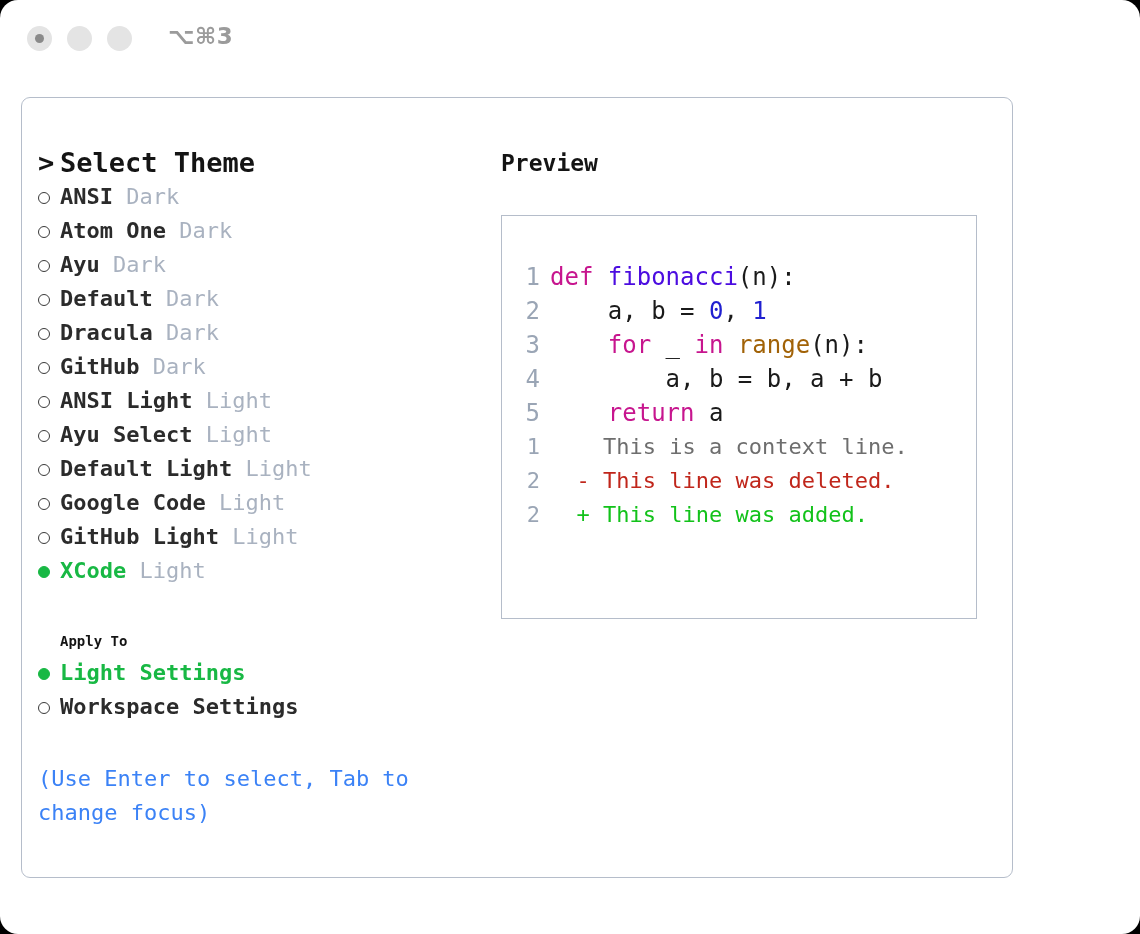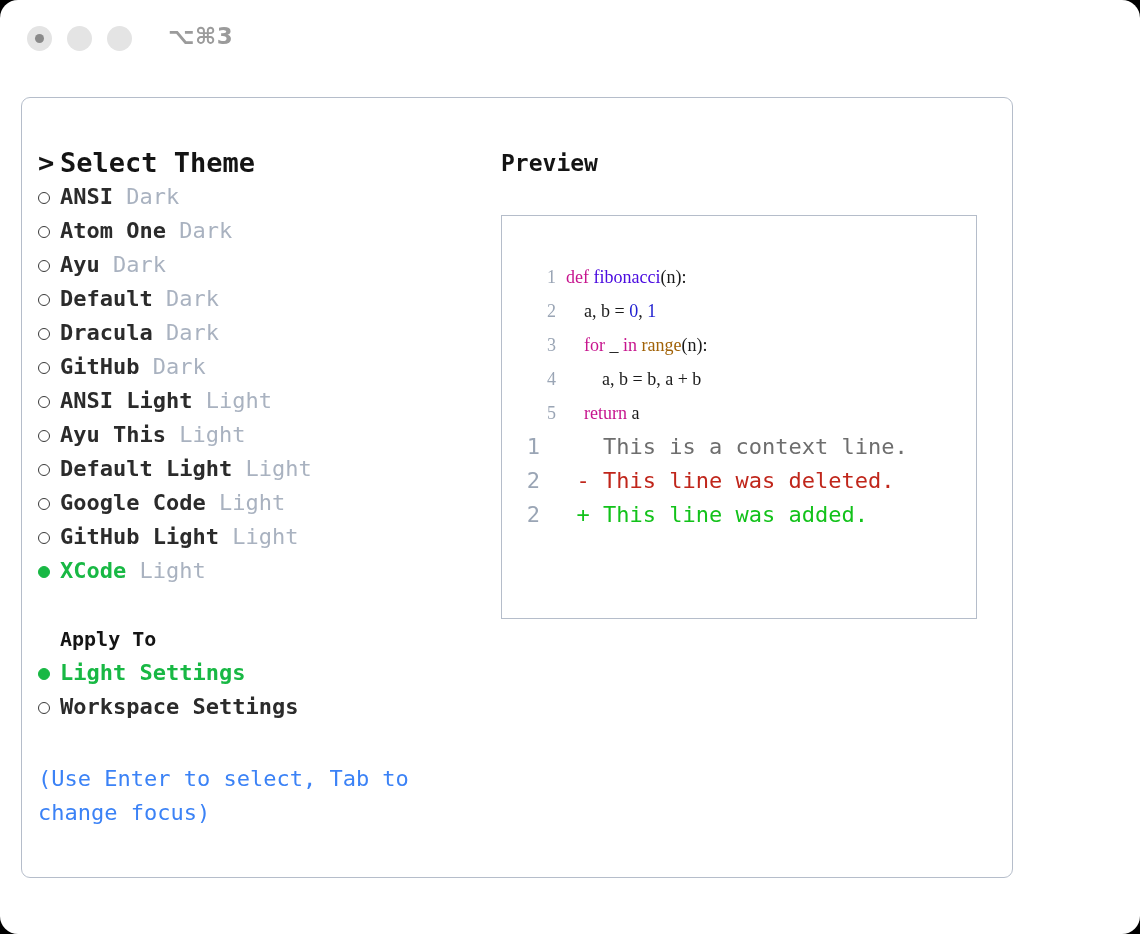--- a/index.html
+++ b/index.html
@@ -125,21 +125,21 @@
   }
   .label { color: #2b2b2b; font-weight: bold; }
   .row.selected .label { color: #18b844; }
   .variant {
     color: #a9b2c0;
   }
   .spacer { height: 34px; }
   .section-title {
     font-weight: bold;
     color: #141414;
-    font-size: 20px;
+    font-size: 14px;
   }
   .indent {
     display: inline-block;
     width: 22px;
   }
   #hint {
     position: absolute;
     left: 16px;
     top: 664px;
     width: 400px;
@@ -165,26 +165,25 @@
     margin-top: 35px;
     width: 476px;
     height: 404px;
     border: 1.5px solid #b5bdca;
     box-sizing: border-box;
     background: #ffffff;
     position: relative;
   }
   .code-area {
     position: absolute;
-    left: 28px;
+    left: 12px;
     top: 44px;
-    font-size: 18px;
+    font-size: 24px;
     line-height: 34px;
     white-space: pre;
-    font-family: Liberation Serif, serif;
   }
   .ln {
     display: inline-block;
     width: 26px;
     text-align: right;
     color: #9aa5b5;
   }
   .code-txt { margin-left: 10px; }
   .kw  { color: #c7158e; }
   .fn  { color: #4b0ce0; }
@@ -223,21 +222,21 @@
         <span class="marker">&gt;</span><span>Select Theme</span>
       </div>
       <div id="theme-rows">
           <div class="row"><span class="bullet"></span><span class="label">ANSI</span> <span class="variant">Dark</span></div>
           <div class="row"><span class="bullet"></span><span class="label">Atom One</span> <span class="variant">Dark</span></div>
           <div class="row"><span class="bullet"></span><span class="label">Ayu</span> <span class="variant">Dark</span></div>
           <div class="row"><span class="bullet"></span><span class="label">Default</span> <span class="variant">Dark</span></div>
           <div class="row"><span class="bullet"></span><span class="label">Dracula</span> <span class="variant">Dark</span></div>
           <div class="row"><span class="bullet"></span><span class="label">GitHub</span> <span class="variant">Dark</span></div>
           <div class="row"><span class="bullet"></span><span class="label">ANSI Light</span> <span class="variant">Light</span></div>
-          <div class="row"><span class="bullet"></span><span class="label">Ayu This</span> <span class="variant">Light</span></div>
+          <div class="row"><span class="bullet"></span><span class="label">Ayu Select</span> <span class="variant">Light</span></div>
           <div class="row"><span class="bullet"></span><span class="label">Default Light</span> <span class="variant">Light</span></div>
           <div class="row"><span class="bullet"></span><span class="label">Google Code</span> <span class="variant">Light</span></div>
           <div class="row"><span class="bullet"></span><span class="label">GitHub Light</span> <span class="variant">Light</span></div>
           <div class="row selected"><span class="bullet on"></span><span class="label">XCode</span> <span class="variant">Light</span></div>
         </div>
 
       <div class="spacer"></div>
 
       <div class="row">
         <span class="indent"></span><span class="section-title">Apply To</span>

